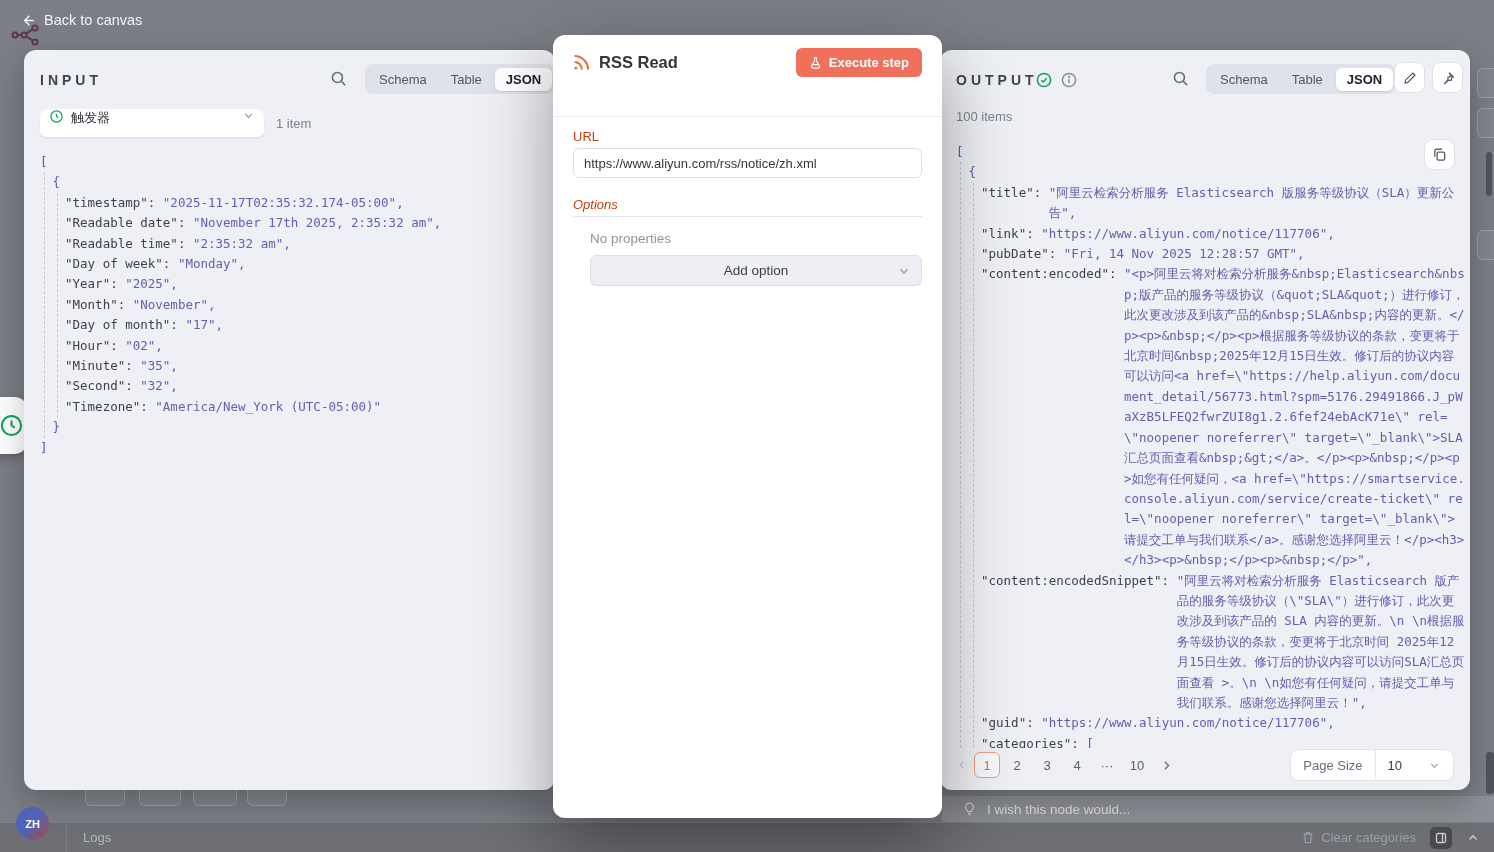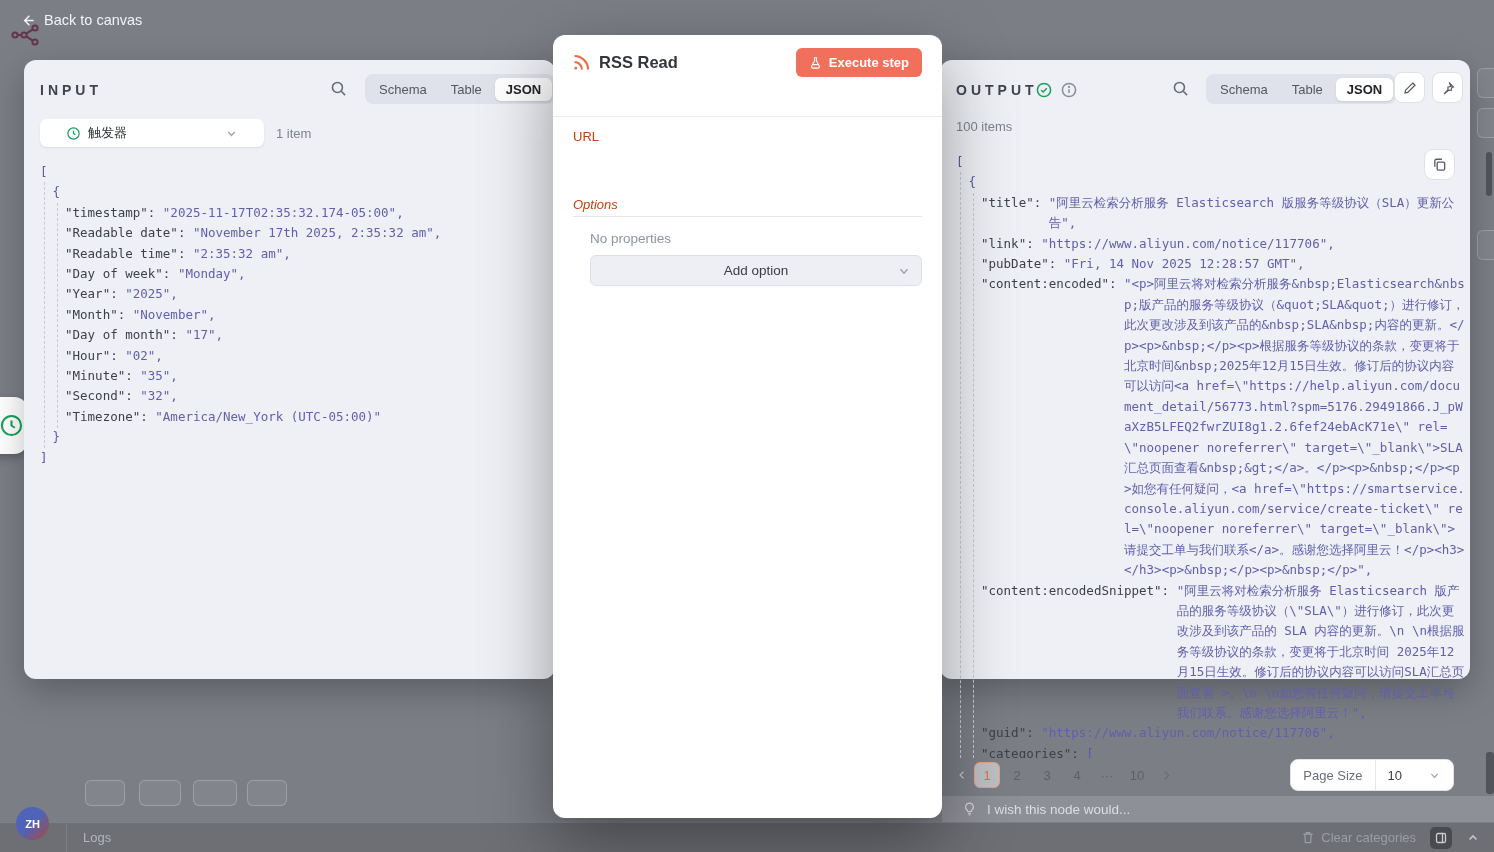--- a/index.html
+++ b/index.html
@@ -33,43 +33,43 @@
     color:#f2f3f6; font-size:14.5px; z-index:3; cursor:pointer;
   }
   
   .trigger-chip {
     position:absolute; left:-30px; top:397px; width:58px; height:57px;
     background:#fff; border-radius:14px; box-shadow:0 4px 10px rgba(0,0,0,.25); z-index:3;
     display:flex; align-items:center; justify-content:flex-end; padding-right:3px;
   }
   
   .panel {
-    position:absolute; top:60px; height:619px; background:#eef0f5;
+    position:absolute; top:50px; height:740px; background:#eef0f5;
     border-radius:12px; box-shadow:0 12px 34px rgba(0,0,0,.25); z-index:4;
   }
   #input-panel  { left:24px;  width:531px; }
   #output-panel { left:940px; width:530px; }
   .panel-title { position:absolute; left:16px; top:22px; font-size:14px; font-weight:700; letter-spacing:4px; color:#41444f; }
   .panel-search { position:absolute; color:#696d78; }
   .tab-group {
     position:absolute; display:flex; align-items:center; background:#dfe2ea;
     border-radius:8px; padding:3px; gap:2px; height:30px;
   }
   .tab { font-size:13px; color:#54575f; padding:4px 11px; border-radius:6px; cursor:pointer; white-space:nowrap; }
   .tab.active { background:#fff; color:#22242a; font-weight:700; box-shadow:0 1px 2px rgba(0,0,0,.10); }
   .icon-btn {
     position:absolute; width:31px; height:31px; background:#fff; border:1px solid #dfe2e9;
     border-radius:8px; display:flex; align-items:center; justify-content:center; color:#575b65; cursor:pointer;
   }
   .items-count { position:absolute; font-size:13px; color:#84889233; color:#83879100; color:#7f838e; }
   
   .source-chip {
     position:absolute; left:16px; top:59px; width:224px; height:28px; background:#fff;
-    border-radius:7px; box-shadow:0 1px 2px rgba(0,0,0,.08); display:flex; align-items:center;
-    padding:0 26px; gap:7px; cursor:pointer;
+    border-radius:7px; box-shadow:0 1px 2px rgba(0,0,0,.08); display:flex; 
+    padding:0 9px; gap:7px; cursor:pointer;
   }
   .source-chip .lbl { font-size:13px; color:#2f323a; flex:1; }
   .source-chip .chev { color:#9ba0ab; }
   
   .json-view {
     position:absolute; font-family:"DejaVu Sans Mono", monospace; font-size:12.5px;
     line-height:20.4px; color:#3d3f4a; overflow:hidden;
   }
   #input-json  { left:16px; top:102px; width:506px; height:620px; }
   #output-json { left:16px; top:92px;  width:510px; height:606px; }
@@ -425,20 +425,21 @@
         <svg width="13" height="14" viewBox="0 0 16 16" fill="none" stroke="#fff" stroke-width="1.4">
             <path d="M6 1.5h4M6.8 1.5v4L3.4 11.6a1.8 1.8 0 0 0 1.6 2.7h6a1.8 1.8 0 0 0 1.6-2.7L9.2 5.5v-4"></path>
             <line x1="4.6" y1="10" x2="11.4" y2="10"></line>
           </svg>
         <span>Execute step</span>
       </button>
     </div>
     <div class="modal-div"></div>
 
     <span class="field-label" style="left:20px; top:94px;">URL</span>
+    <input class="url-input" value="https://www.aliyun.com/rss/notice/zh.xml" style="">
     <span class="field-label" style="left:20px; top:162px;font-style:italic;">Options</span>
     <div class="options-div"></div>
     <span class="no-props">No properties</span>
     <div class="add-option">
       <span>Add option</span>
       <span class="chev">
         <svg width="14" height="14" viewBox="0 0 16 16" fill="none" stroke="currentColor" stroke-width="1.6">
             <polyline points="4,6 8,10.5 12,6"></polyline>
           </svg>
       </span>

